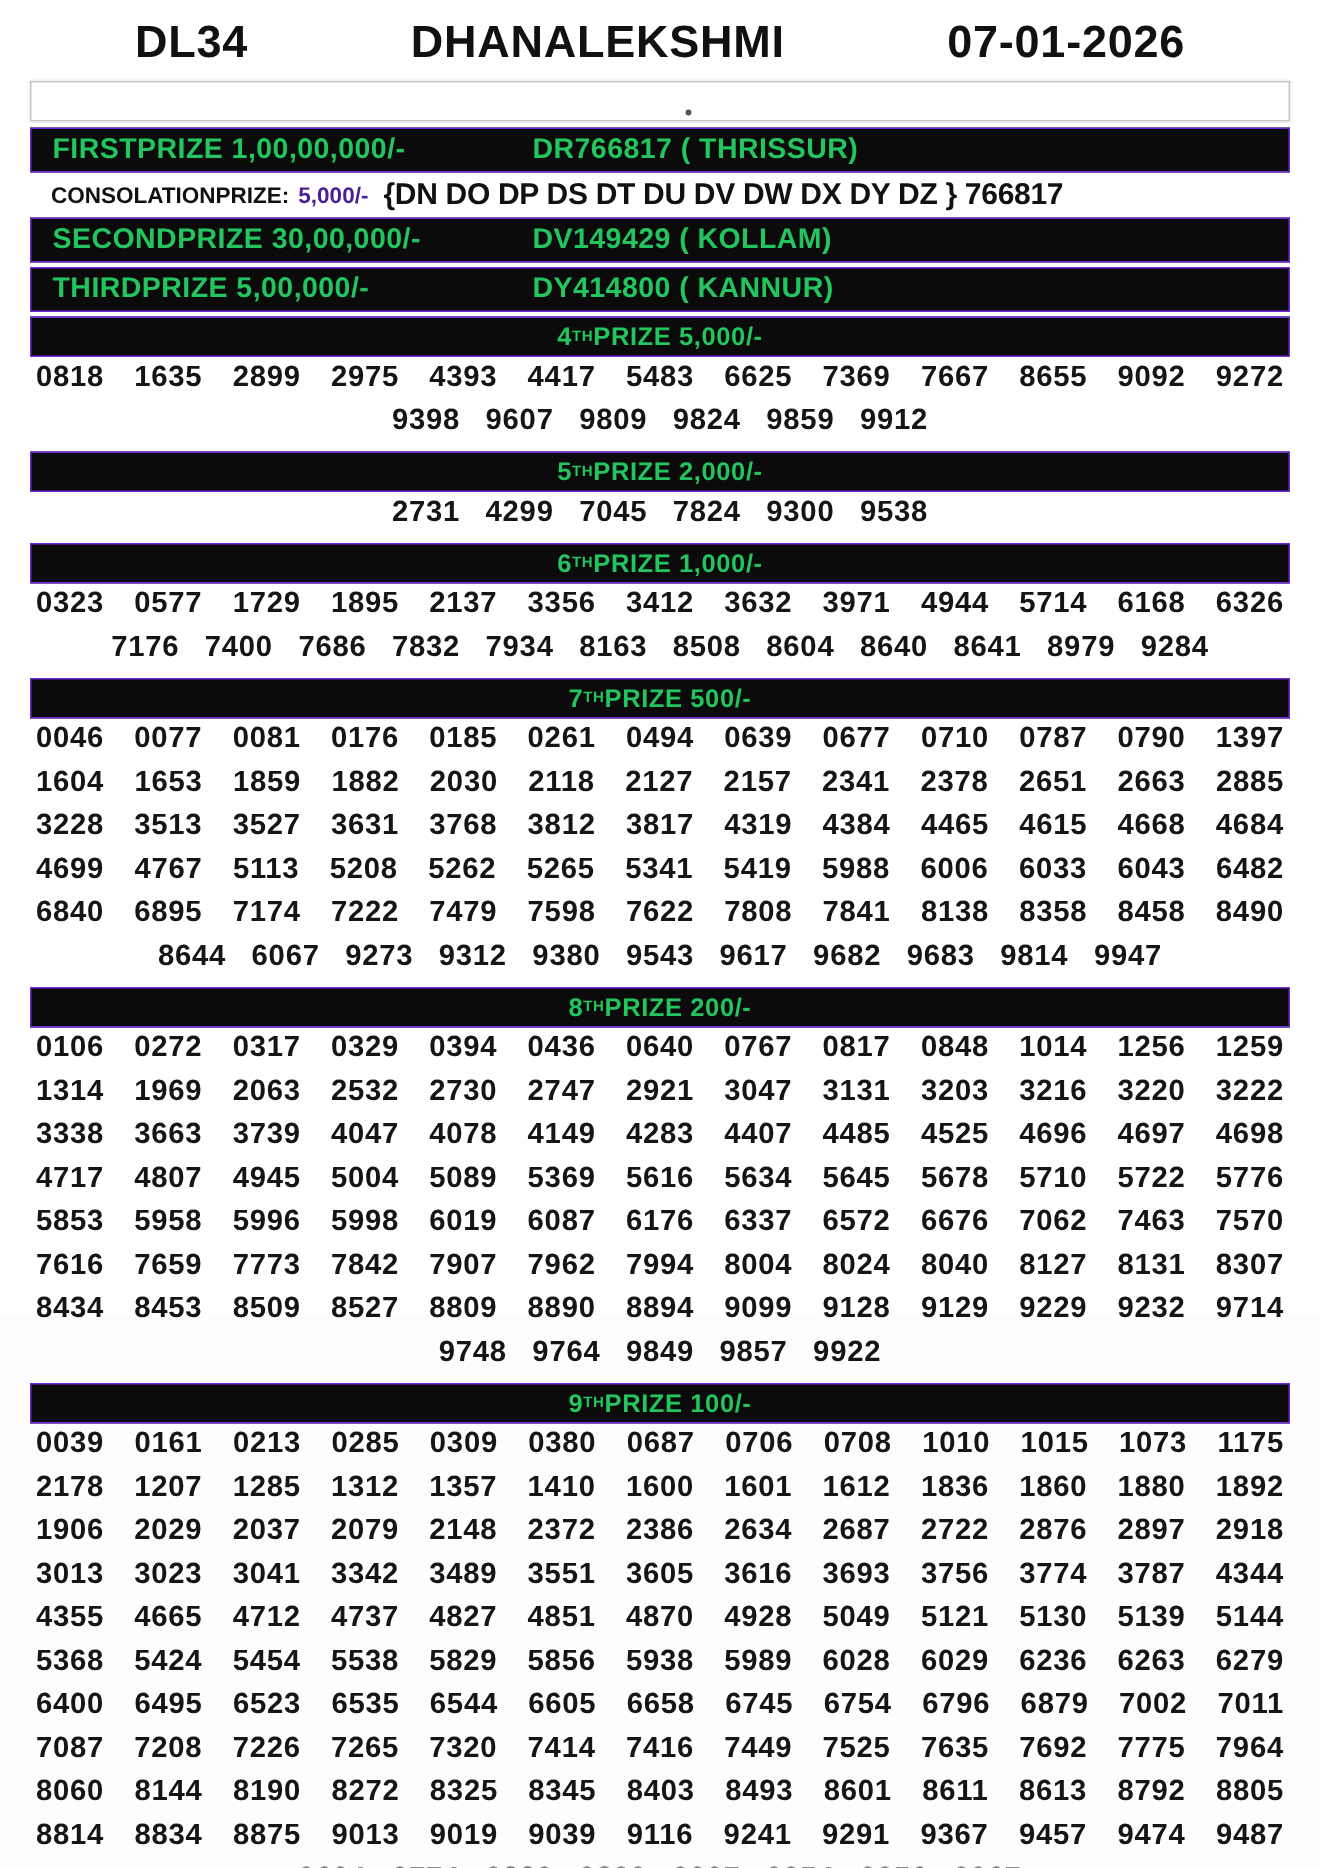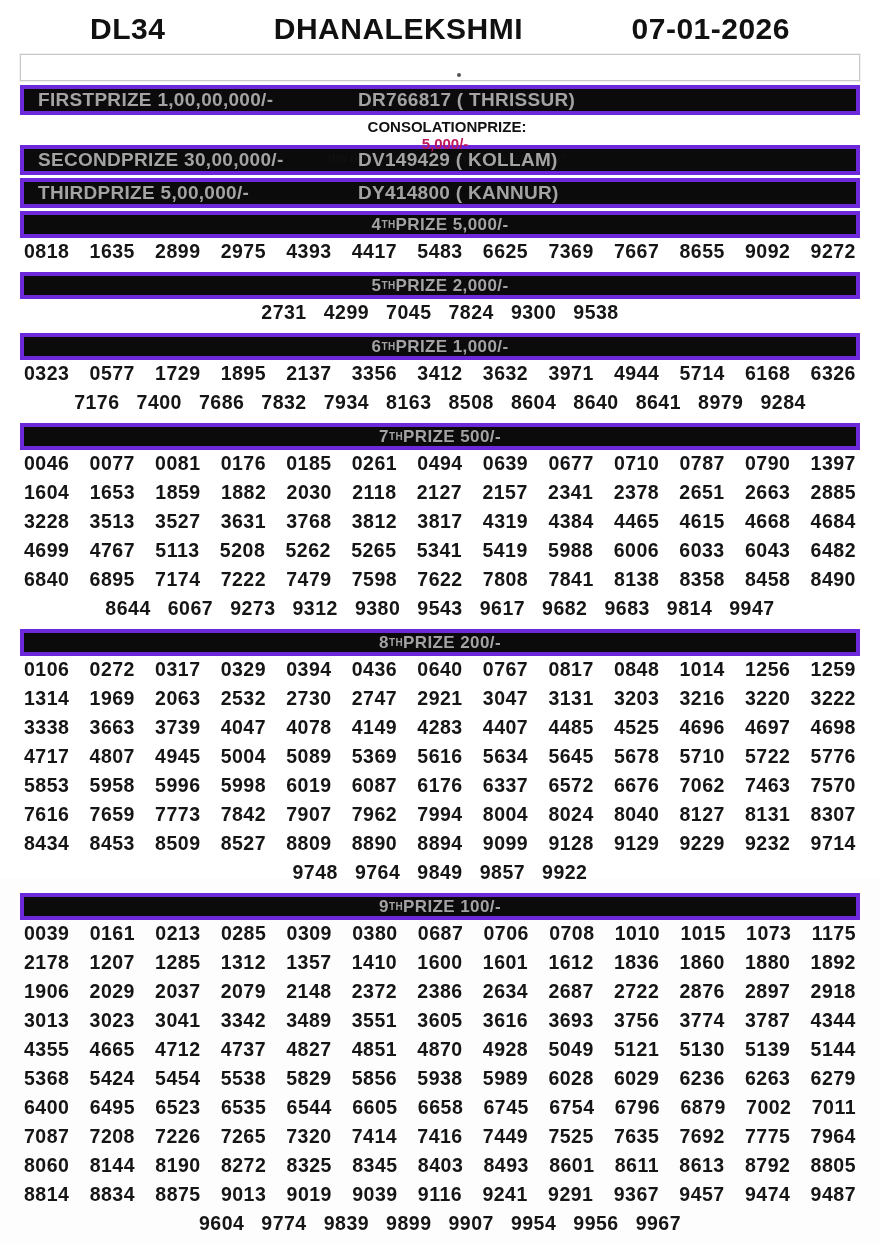--- a/index.html
+++ b/index.html
@@ -9,39 +9,39 @@
 
   .masthead { display:flex; align-items:center; justify-content:space-between;
     padding:4px 70px 6px 70px; }
   .masthead .t { font-size:30px; font-weight:bold; color:#111; letter-spacing:0.5px; }
 
   .blank-strip { position:relative; height:27px; border:1px solid #c8c8c8;
     background:#fff; margin:2px 0 4px 0; box-shadow:0 0 0 1px #f0f0f0; }
   .blank-strip .dot { position:absolute; left:52%; bottom:3px; width:4px; height:4px;
     background:#555; border-radius:50%; }
 
-  .bar { background:#0b0b0b; color:#a3a3a3; font-weight:bold; border:4px solid #6d28d9; }
+  .bar { background:#0b0b0b; color:#22c55e; font-weight:bold; border:1px solid #6d28d9; }
   .prize-bar { display:flex; align-items:center; height:30px; padding-left:14px;
     font-size:19px; letter-spacing:0.3px; margin:3px 0; }
   .prize-bar .left { width:320px; }
   .conso-row { display:flex; align-items:center; height:24px; padding-left:14px;
-    background:#fff; color:#111; font-weight:bold; font-size:15px; margin:1px 0;flex-direction:column; }
+    background:#fff; color:#111; font-weight:bold; font-size:15px; margin:1px 0; }
   .conso-row .amt { margin:0 10px 0 6px; }
-  .conso-row .series { font-size:11px; letter-spacing:-0.2px;font-family:Liberation Serif, serif; }
+  .conso-row .series { font-size:20px; letter-spacing:-0.2px; }
 
   .tier-header { height:27px; display:flex; align-items:center; justify-content:center;
     font-size:17px; letter-spacing:0.4px; margin:3px 0 2px 0; }
   .tier-header sup { font-size:10px; vertical-align:super; line-height:0; }
 
   .num-row { display:flex; justify-content:center; gap:17px;
     height:29px; align-items:flex-start; }
   .num-row.full { justify-content:space-between; padding:0 4px; gap:0; }
   .num { font-size:19.5px; font-weight:bold; color:#151515; letter-spacing:0.5px;
     font-family:"Liberation Sans", sans-serif; }
-  .red { color:#be185d; }
+  .red { color:#4c1d95; }
 </style>
 </head>
 <body>
 
 <div class="page">
 
   <div class="masthead">
     <span class="t">DL34</span>
     <span class="t">DHANALEKSHMI</span>
     <span class="t">07-01-2026</span>
@@ -86,20 +86,28 @@
         <span class="num">4393</span>
         <span class="num">4417</span>
         <span class="num">5483</span>
         <span class="num">6625</span>
         <span class="num">7369</span>
         <span class="num">7667</span>
         <span class="num">8655</span>
         <span class="num">9092</span>
         <span class="num">9272</span>
       </div>
+      <div class="num-row">
+        <span class="num">9398</span>
+        <span class="num">9607</span>
+        <span class="num">9809</span>
+        <span class="num">9824</span>
+        <span class="num">9859</span>
+        <span class="num">9912</span>
+      </div>
       <div class="bar tier-header">
         <span>5</span>
         <sup>TH</sup>
         <span> PRIZE 2,000/-</span>
       </div>
       <div class="num-row">
         <span class="num">2731</span>
         <span class="num">4299</span>
         <span class="num">7045</span>
         <span class="num">7824</span>

